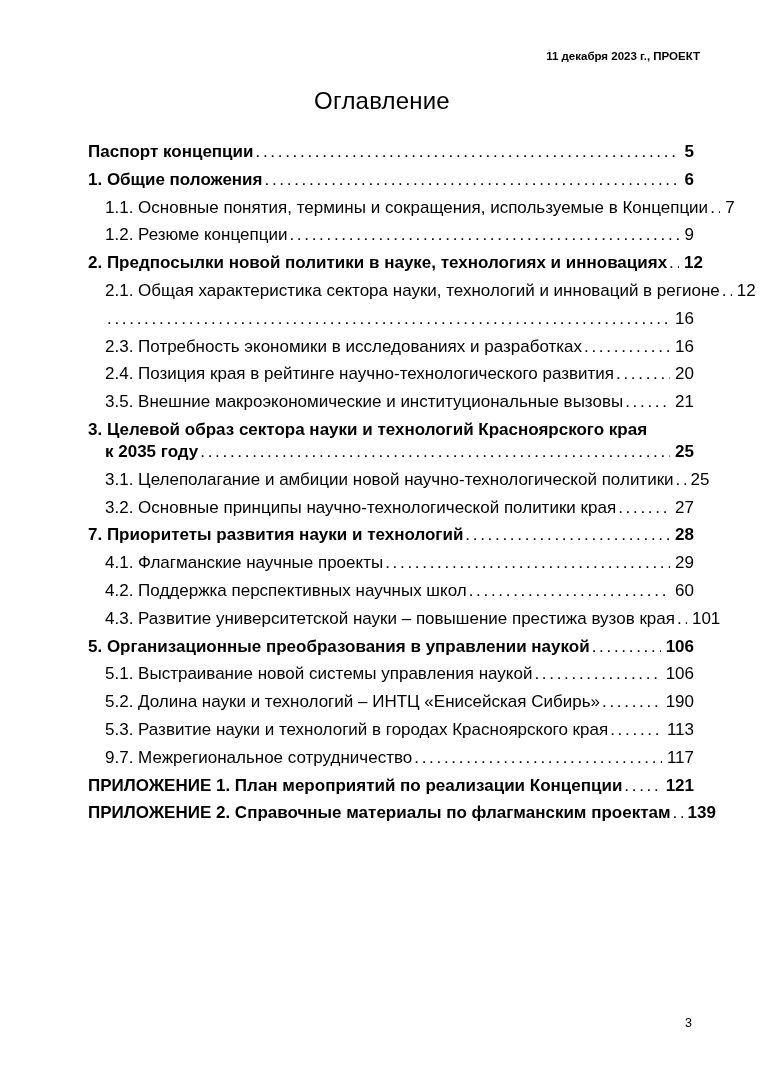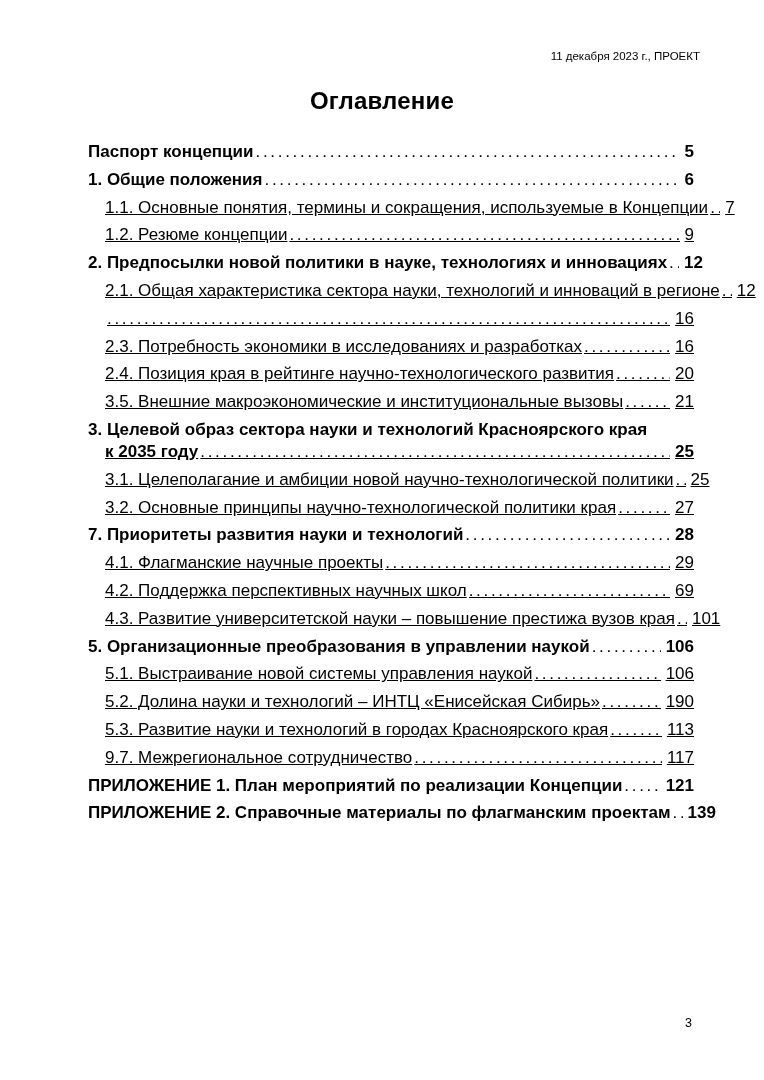--- a/index.html
+++ b/index.html
@@ -13,47 +13,48 @@
     color: #000000;
     overflow: hidden;
   }
   .header-date {
     position: absolute;
     top: 49px;
     right: 64px;
     font-size: 11.5px;
     line-height: 14px;
     text-align: right;
+    font-weight: bold;
   }
   .doc-title {
     position: absolute;
     top: 87px;
     left: 68px;
     right: 68px;
     margin: 0;
     text-align: center;
     font-size: 24px;
-    font-weight: bold;
+    font-weight: normal;
     letter-spacing: 0.2px;
   }
   .toc {
     position: absolute;
     top: 141px;
     left: 68px;
     right: 70px;
   }
   .toc-row {
     display: flex;
     align-items: flex-end;
     font-size: 17px;
     line-height: 21px;
     margin-bottom: 6.8px;
     margin-left: 20px;
   }
-  .toc-row.level-1 { padding-left: 17px; text-decoration: underline; }
+  .toc-row.level-1 { padding-left: 17px; }
   .toc-row.bold { font-weight: bold; }
   .toc-row.head-line1 { margin-bottom: 1px; }
   .toc-label { flex: 0 0 auto; white-space: nowrap; }
   .dots {
     flex: 1 1 auto;
     overflow: hidden;
     white-space: nowrap;
     letter-spacing: 2.7px;
     font-weight: normal;
     margin-left: 2px;
@@ -152,21 +153,21 @@
         <span class="toc-page">28</span>
       </div>
       <div class="toc-row level-1">
         <span class="toc-label">4.1. Флагманские научные проекты</span>
         <span class="dots"></span>
         <span class="toc-page">29</span>
       </div>
       <div class="toc-row level-1">
         <span class="toc-label">4.2. Поддержка перспективных научных школ</span>
         <span class="dots"></span>
-        <span class="toc-page">69</span>
+        <span class="toc-page">60</span>
       </div>
       <div class="toc-row level-1">
         <span class="toc-label">4.3. Развитие университетской науки – повышение престижа вузов края</span>
         <span class="dots"></span>
         <span class="toc-page">101</span>
       </div>
       <div class="toc-row bold">
         <span class="toc-label">5. Организационные преобразования в управлении наукой</span>
         <span class="dots"></span>
         <span class="toc-page">106</span>

